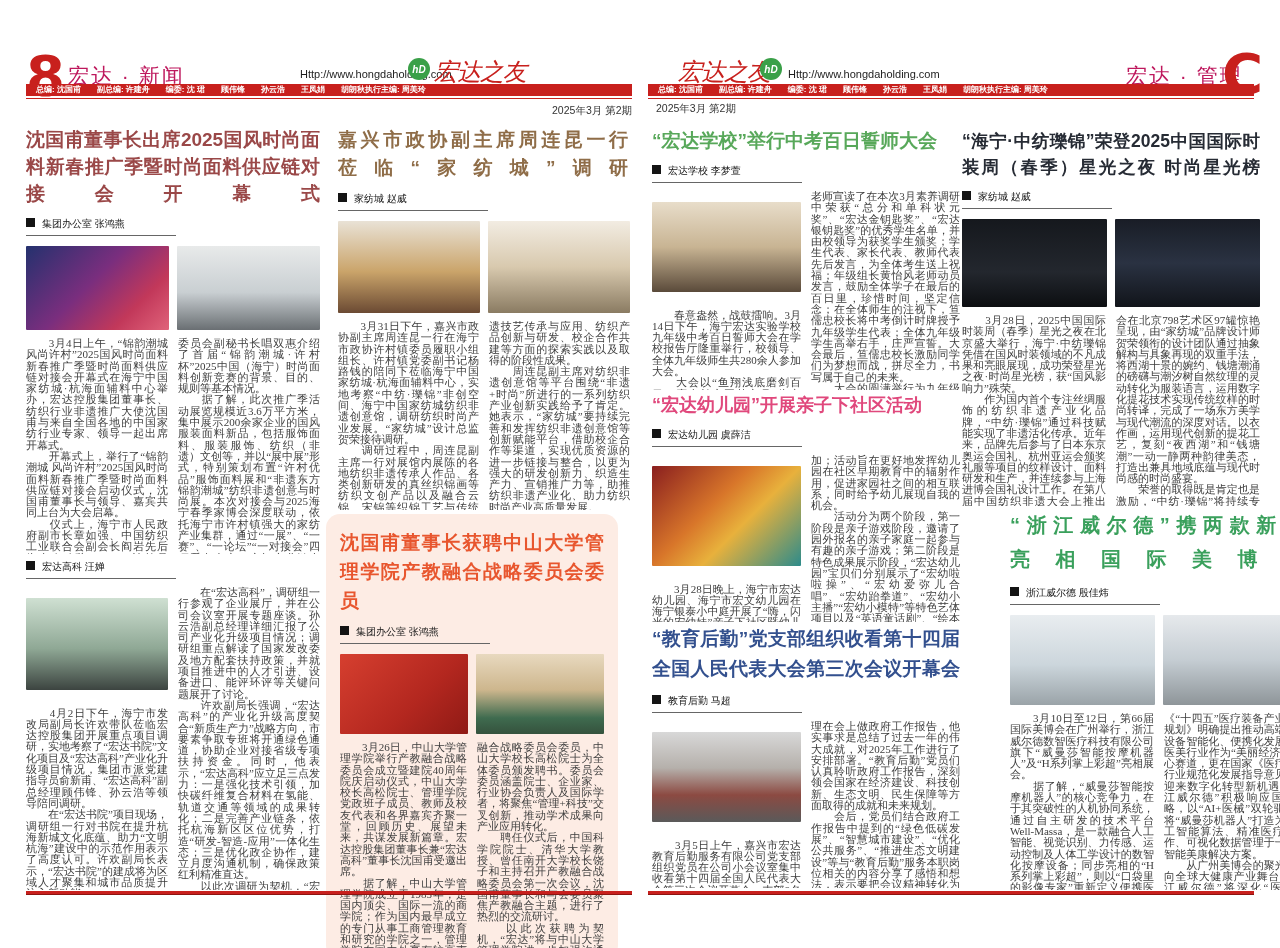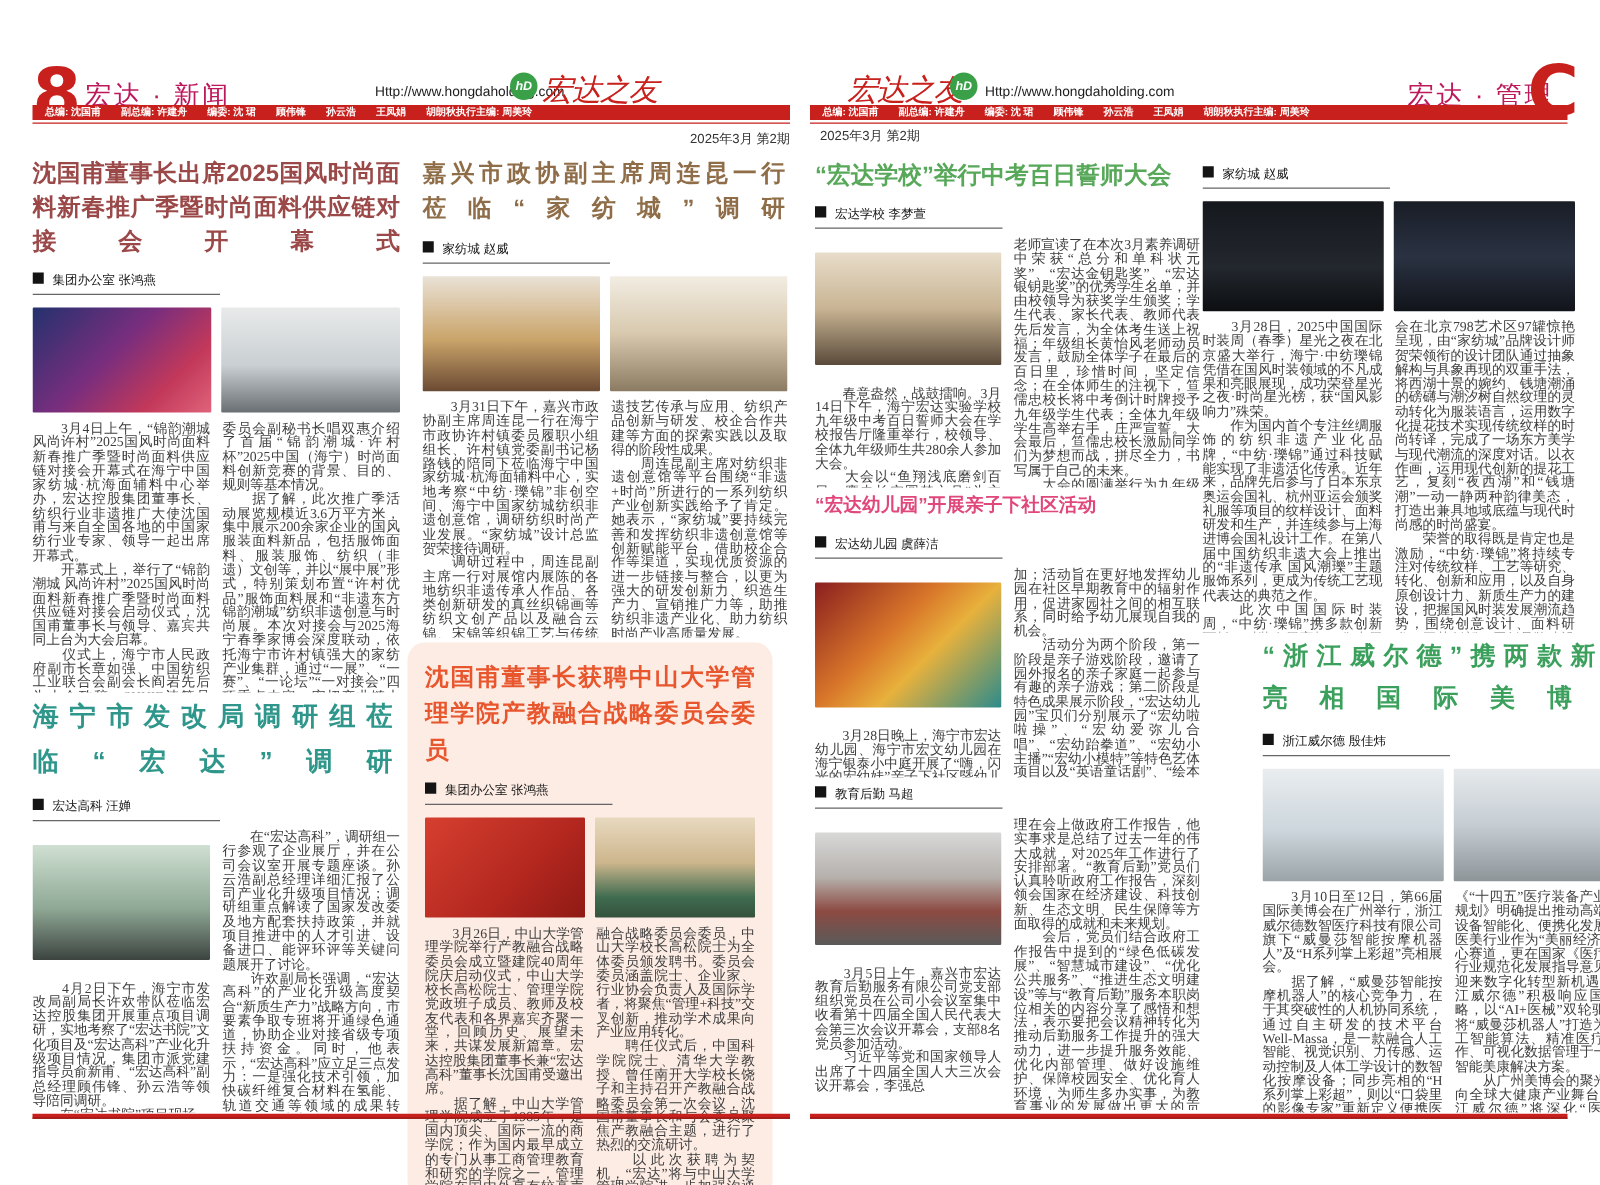--- a/index.html
+++ b/index.html
@@ -20,21 +20,21 @@
   .bar-underline{position:absolute;height:1px;background:#c8201d;}
   .issue{position:absolute;font-size:10.5px;color:#333;}
   
   .article{position:absolute;overflow:hidden;box-sizing:border-box;}
   .headline{font-weight:bold;text-align:justify;text-align-last:justify;margin:0 0 6px 0;}
   .hl-a{color:#9a4848;font-size:19px;line-height:27px;}
   .hl-b{color:#2e968a;font-size:21px;line-height:36px;letter-spacing:6px;}
   .hl-c{color:#8f6d48;font-size:19px;line-height:28px;letter-spacing:2px;}
   .hl-d{color:#e8562e;font-size:19px;line-height:29px;}
   .hl-e{color:#58a85a;font-size:19px;line-height:26px;text-align-last:left;white-space:nowrap;}
-  .hl-f{color:#e0487c;font-size:15px;line-height:26px;text-align-last:left;white-space:nowrap;}
+  .hl-f{color:#e0487c;font-size:18px;line-height:26px;text-align-last:left;white-space:nowrap;}
   .hl-g{color:#33508e;font-size:19px;line-height:30px;}
   .hl-h{color:#262b34;font-size:17.5px;line-height:26px;}
   .hl-i{color:#3aa05c;font-size:20px;line-height:34px;letter-spacing:5px;}
   .byline{display:inline-block;border-bottom:1px solid #666;padding-bottom:4px;margin:4px 0 8px 0;
           font-size:10px;color:#141414;min-width:150px;}
   .byline .sq{display:inline-block;width:9px;height:9px;background:#141414;margin-right:7px;}
   .photos{display:flex;gap:8px;margin:2px 0 8px 0;}
   .photo{flex:1;border-radius:1px;}
   .body{display:flex;gap:10px;}
   .bcol{flex:1;font-size:11px;line-height:11.3px;color:#3d3d3d;text-align:justify;white-space:pre-line;
@@ -97,21 +97,20 @@
     <div class="body">
       <div class="bcol">　　3月4日上午，“锦韵潮城 风尚许村”2025国风时尚面料新春推广季暨时尚面料供应链对接会开幕式在海宁中国家纺城·杭海面辅料中心举办，宏达控股集团董事长、纺织行业非遗推广大使沈国甫与来自全国各地的中国家纺行业专家、领导一起出席开幕式。
 　　开幕式上，举行了“锦韵潮城 风尚许村”2025国风时尚面料新春推广季暨时尚面料供应链对接会启动仪式，沈国甫董事长与领导、嘉宾共同上台为大会启幕。
 　　仪式上，海宁市人民政府副市长章如强、中国纺织工业联合会副会长阎岩先后为大会致辞；SHIJIE诗简品牌创始人、创意总监、2006年第十二届中国十佳时装设计师施杰，上海叠天时尚科技股份有限公司董事长、艺术总监、长三角时尚产业研究院院长柴方军，曹县县委常委、宣传部部长王倩探讨了国风时尚的发展趋势；中国纺联产业集群工作</div>
       <div class="bcol">委员会副秘书长唱双惠介绍了首届“锦韵潮城·许村杯”2025中国（海宁）时尚面料创新竞赛的背景、目的、规则等基本情况。
 　　据了解，此次推广季活动展览规模近3.6万平方米，集中展示200余家企业的国风服装面料新品，包括服饰面料、服装服饰、纺织（非遗）文创等，并以“展中展”形式，特别策划布置“许村优品”服饰面料展和“非遗东方 锦韵潮城”纺织非遗创意与时尚展。本次对接会与2025海宁春季家博会深度联动，依托海宁市许村镇强大的家纺产业集群，通过“一展”、“一赛”、“一论坛”“一对接会”四项重点内容，密切产业链上下游联系与合作，引导海宁从设计研发、人才培育、产业对接、时尚发布等多个维度构建纺织时尚创意产业发展体系，共同推动海宁时尚产业迈向新高度。</div>
     </div>
   </div>
 
   <div class="article" style="left:26px;top:556px;width:294px;height:334px;">
-    <div class="headline hl-b">海宁市发改局调研组莅临“宏达”调研</div>
     <div class="byline"><span class="sq"></span><span>宏达高科 汪婵</span></div>
     <div class="body">
       <div class="bcol">
         <div class="photo ph-b1" style="height:92px;"></div>
         <div>　　4月2日下午，海宁市发改局副局长许欢带队莅临宏达控股集团开展重点项目调研，实地考察了“宏达书院”文化项目及“宏达高科”产业化升级项目情况，集团市派党建指导员俞新甫、“宏达高科”副总经理顾伟锋、孙云浩等领导陪同调研。
 　　在“宏达书院”项目现场，调研组一行对书院在提升杭海新城文化底蕴、助力“文明杭海”建设中的示范作用表示了高度认可。许欢副局长表示，“宏达书院”的建成将为区域人才聚集和城市品质提升注入新动能。</div>
       </div>
       <div class="bcol">　　在“宏达高科”，调研组一行参观了企业展厅，并在公司会议室开展专题座谈。孙云浩副总经理详细汇报了公司产业化升级项目情况；调研组重点解读了国家发改委及地方配套扶持政策，并就项目推进中的人才引进、设备进口、能评环评等关键问题展开了讨论。
 　　许欢副局长强调，“宏达高科”的产业化升级高度契合“新质生产力”战略方向，市要素争取专班将开通绿色通道，协助企业对接省级专项扶持资金。同时，他表示，“宏达高科”应立足三点发力：一是强化技术引领，加快碳纤维复合材料在氢能、轨道交通等领域的成果转化；二是完善产业链条，依托杭海新区区位优势，打造“研发-智造-应用”一体化生态；三是优化政企协作，建立月度沟通机制，确保政策红利精准直达。
 　　以此次调研为契机，“宏达高科”将加速推进产业化升级项目，持续深化与政府部门的协同联动，为区域经济高质量发展贡献“宏达”力量。</div>
@@ -173,33 +172,35 @@
         <div>　　3月28日晚上，海宁市宏达幼儿园、海宁市宏文幼儿园在海宁银泰小中庭开展了“嗨，闪光的宏幼娃”亲子下社区暨幼儿特色成果展示活动。
 　　据了解，此次活动含园外报名的15组在内，共计200多组亲子家庭参</div>
       </div>
       <div class="bcol">加；活动旨在更好地发挥幼儿园在社区早期教育中的辐射作用，促进家园社之间的相互联系，同时给予幼儿展现自我的机会。
 　　活动分为两个阶段，第一阶段是亲子游戏阶段，邀请了园外报名的亲子家庭一起参与有趣的亲子游戏；第二阶段是特色成果展示阶段，“宏达幼儿园”宝贝们分别展示了“宏幼啦啦操”、“宏幼爱弥儿合唱”、“宏幼跆拳道”、“宏幼小主播”“宏幼小模特”等特色艺体项目以及“英语童话剧”、“绘本剧”、“舞蹈”等特色办学成果。
 　　活动拉近了幼儿园与社区之间的距离，展示了“宏达幼儿园”的办学特色和幼儿们的风采，受到了家长们及围观群众们的一致好评。</div>
     </div>
   </div>
 
   <div class="article" style="left:652px;top:624px;width:308px;height:264px;">
+    <div class="headline hl-g">“教育后勤”党支部组织收看第十四届全国人民代表大会第三次会议开幕会</div>
     <div class="byline"><span class="sq"></span><span>教育后勤 马超</span></div>
     <div class="body">
       <div class="bcol">
         <div class="photo ph-g1" style="height:90px;"></div>
         <div>　　3月5日上午，嘉兴市宏达教育后勤服务有限公司党支部组织党员在公司小会议室集中收看第十四届全国人民代表大会第三次会议开幕会，支部8名党员参加活动。
 　　习近平等党和国家领导人出席了十四届全国人大三次会议开幕会，李强总</div>
       </div>
       <div class="bcol">理在会上做政府工作报告，他实事求是总结了过去一年的伟大成就，对2025年工作进行了安排部署。“教育后勤”党员们认真聆听政府工作报告，深刻领会国家在经济建设、科技创新、生态文明、民生保障等方面取得的成就和未来规划。
 　　会后，党员们结合政府工作报告中提到的“绿色低碳发展”、“智慧城市建设”、“优化公共服务”、“推进生态文明建设”等与“教育后勤”服务本职岗位相关的内容分享了感悟和想法，表示要把会议精神转化为推动后勤服务工作提升的强大动力，进一步提升服务效能、优化内部管理、做好设施维护、保障校园安全、优化育人环境，为师生多办实事，为教育事业的发展做出更大的贡献！</div>
     </div>
   </div>
 
   <div class="article" style="left:962px;top:128px;width:298px;height:378px;">
+    <div class="headline hl-h">“海宁·中纺瓅锦”荣登2025中国国际时装周（春季）星光之夜 时尚星光榜</div>
     <div class="byline"><span class="sq"></span><span>家纺城 赵威</span></div>
     <div class="photos">
       <div class="photo ph-h1" style="height:88px;"></div>
       <div class="photo ph-h2" style="height:88px;"></div>
     </div>
     <div class="body">
       <div class="bcol">　　3月28日，2025中国国际时装周（春季）星光之夜在北京盛大举行，海宁·中纺瓅锦凭借在国风时装领域的不凡成果和亮眼展现，成功荣登星光之夜·时尚星光榜，获“国风影响力”殊荣。
 　　作为国内首个专注丝绸服饰的纺织非遗产业化品牌，“中纺·瓅锦”通过科技赋能实现了非遗活化传承。近年来，品牌先后参与了日本东京奥运会国礼、杭州亚运会颁奖礼服等项目的纹样设计、面料研发和生产，并连续参与上海进博会国礼设计工作。在第八届中国纺织非遗大会上推出的“非遗传承 国风潮瓅”主题服饰系列，更成为传统工艺现代表达的典范之作。
 　　此次中国国际时装周，“中纺·瓅锦”携多款创新面料、时装布展亮相，集中展示品牌在设计、面料、工艺等领域创新成果。3月27日，以“夜西湖 潮起江南”为主题的“中纺·瓅锦”时尚发布</div>
       <div class="bcol">会在北京798艺术区97罐惊艳呈现，由“家纺城”品牌设计师贺荣领衔的设计团队通过抽象解构与具象再现的双重手法，将西湖十景的婉约、钱塘潮涌的磅礴与潮汐树自然纹理的灵动转化为服装语言，运用数字化提花技术实现传统纹样的时尚转译，完成了一场东方美学与现代潮流的深度对话。以衣作画，运用现代创新的提花工艺，复刻“夜西湖”和“钱塘潮”一动一静两种韵律美态，打造出兼具地域底蕴与现代时尚感的时尚盛宴。

